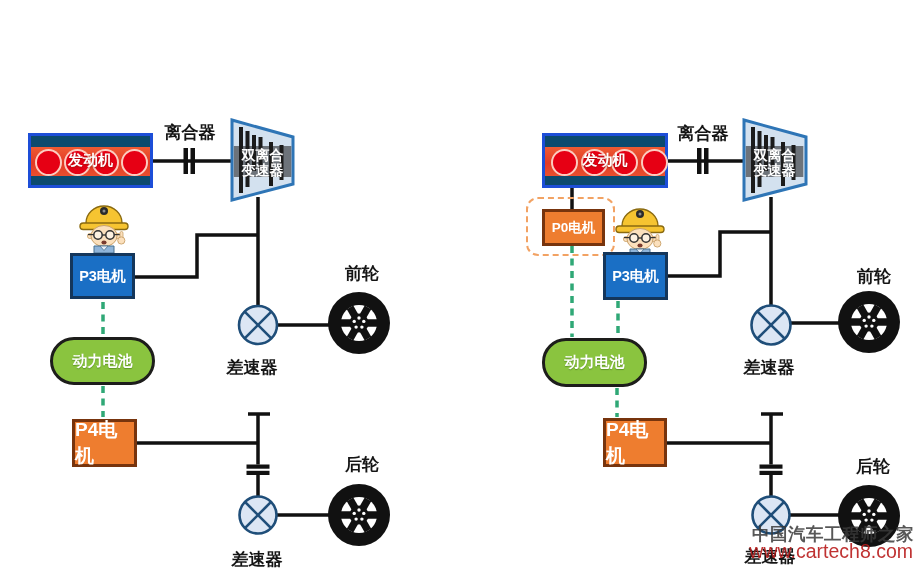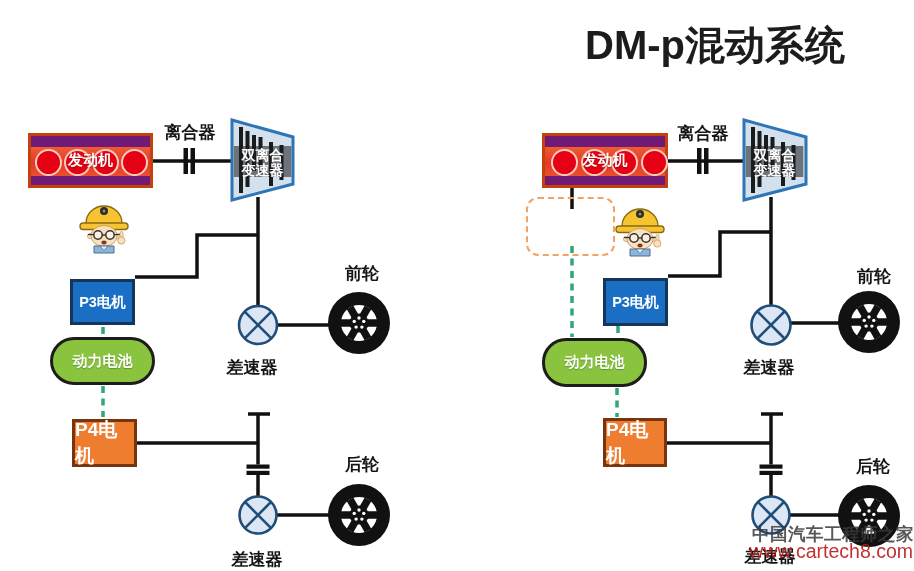--- a/index.html
+++ b/index.html
@@ -4,29 +4,29 @@
 <style>
   html,body{margin:0;padding:0;background:#fff;}
   body{width:914px;height:571px;overflow:hidden;font-family:"Liberation Sans","DejaVu Sans",sans-serif;}
   .stage{position:relative;width:914px;height:571px;background:#ffffff;}
   .art{position:absolute;left:0;top:0;z-index:1;}
   .title{position:absolute;z-index:4;font-size:41px;font-weight:900;color:#1c1c1c;text-align:center;letter-spacing:0px;white-space:nowrap;}
   .t-left{left:16px;top:13px;width:392px;}
   .t-right{left:553px;top:18px;width:324px;font-size:40px;}
   
   .box{position:absolute;z-index:3;box-sizing:border-box;display:flex;align-items:center;justify-content:center;color:#fff;font-weight:700;}
-  .engine{border:3px solid #c2410c;background:#701a75;}
+  .engine{border:3px solid #1d4ed8;background:#0c4a6e;}
   .eng-l{left:28px;top:133px;width:125px;height:55px;}
   .eng-r{left:542px;top:133px;width:126px;height:55px;}
   .engine .band{position:absolute;left:0;right:0;top:11px;height:29px;background:linear-gradient(180deg,#ef5b33 0%,#e23a26 55%,#ea4f2e 100%);}
   .cyl{position:absolute;top:13px;width:27px;height:27px;border-radius:50%;background:#e60014;border:2.5px solid rgba(255,226,211,0.9);box-sizing:border-box;}
   .eng-l .c1{left:4px}.eng-l .c2{left:33px}.eng-l .c3{left:61px}.eng-l .c4{left:90px}
   .eng-r .c1{left:6px}.eng-r .c2{left:36px}.eng-r .c3{left:66px}.eng-r .c4{left:96px}
   .engine .lbl{position:relative;z-index:2;font-size:15px;text-shadow:0 1px 2px rgba(120,20,0,.6);}
-  .p3{background:#1a6fc5;border:3px solid #14365b;font-size:14.5px;margin-top:26px;}
+  .p3{background:#1a6fc5;border:3px solid #14365b;font-size:14.5px;}
   .p3-l{left:70px;top:253px;width:65px;height:46px;}
   .p3-r{left:603px;top:252px;width:65px;height:48px;}
   .pmotor{background:#ee7d2f;border:3px solid #77340d;font-size:19px;}
   .p0{left:542px;top:209px;width:63px;height:37px;font-size:13.5px;}
   .p4-l{left:72px;top:419px;width:65px;height:48px;}
   .p4-r{left:603px;top:418px;width:64px;height:49px;}
   .p0dash{position:absolute;z-index:2;box-sizing:border-box;left:526px;top:197px;width:89px;height:59px;border:2.5px dashed #f2a263;border-radius:12px;background:transparent;}
   .battery{background:#8ac43f;border:3px solid #1d1d1b;border-radius:24px;font-size:15px;text-shadow:0 1px 1px rgba(60,110,20,.55);}
   .bat-l{left:50px;top:337px;width:105px;height:48px;}
   .bat-r{left:542px;top:338px;width:105px;height:49px;}
@@ -180,21 +180,20 @@
     <g stroke="#1f4e79" stroke-width="2.6">
       <circle cx="771" cy="515" r="18.5" fill="#dce6f4"></circle>
       <line x1="758.2" y1="502.2" x2="783.8" y2="527.8"></line>
       <line x1="783.8" y1="502.2" x2="758.2" y2="527.8"></line>
     </g>
     <use href="#wheel" x="869" y="322"></use>
     <use href="#wheel" x="869" y="516"></use>
     <use href="#worker" transform="translate(610,199)"></use>
   </svg>
 
-  <div class="title t-right">DM-p混动系统</div>
 
   <div class="box engine eng-l">
     <div class="band"></div>
     <i class="cyl c1"></i>
     <i class="cyl c2"></i>
     <i class="cyl c3"></i>
     <i class="cyl c4"></i>
     <span class="lbl">发动机</span>
   </div>
   <div class="box p3 p3-l">
@@ -209,20 +208,23 @@
 
   <div class="box engine eng-r">
     <div class="band"></div>
     <i class="cyl c1"></i>
     <i class="cyl c2"></i>
     <i class="cyl c3"></i>
     <i class="cyl c4"></i>
     <span class="lbl">发动机</span>
   </div>
   <div class="p0dash"></div>
+  <div class="box pmotor p0">
+    <span>P0电机</span>
+  </div>
   <div class="box p3 p3-r">
     <span>P3电机</span>
   </div>
   <div class="box battery bat-r">
     <span>动力电池</span>
   </div>
   <div class="box pmotor p4-r">
     <span>P4电机</span>
   </div>
 

